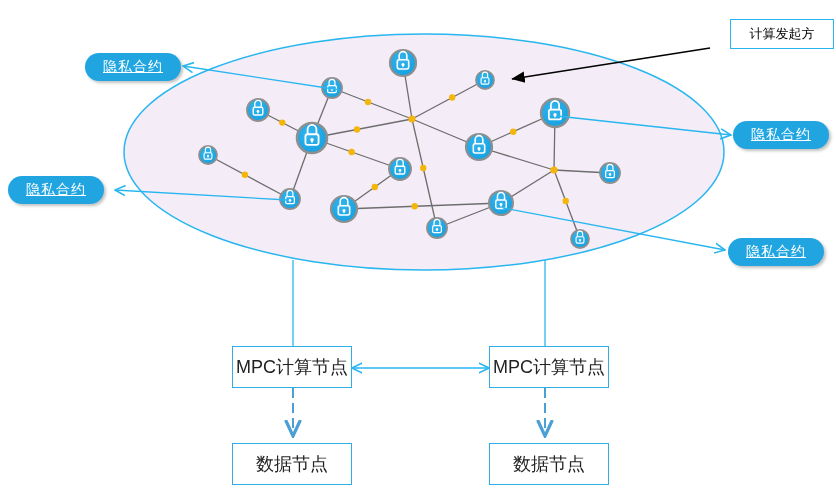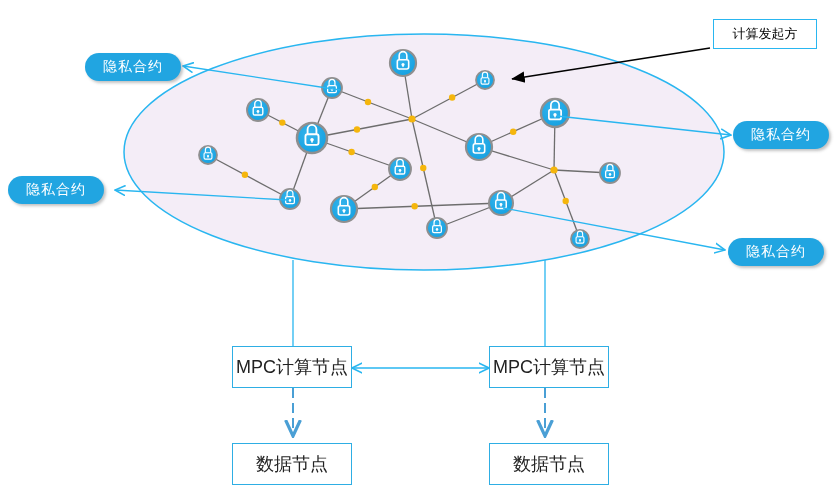--- a/index.html
+++ b/index.html
@@ -31,20 +31,21 @@
     color: #ffffff;
     border-radius: 14px;
     font-size: 14px;
     letter-spacing: 1px;
     display: flex;
     align-items: center;
     justify-content: center;
     box-shadow: 2px 2px 3px rgba(120,120,120,0.45);
     white-space: nowrap;
     box-sizing: border-box;
+    text-decoration: underline;
   }
   
   .obox {
     position: absolute;
     background: #ffffff;
     border: 1.6px solid #29b6f0;
     color: #000000;
     font-size: 13px;
     display: flex;
     align-items: center;
@@ -284,21 +285,21 @@
   </svg>
 
   <div class="pill" style="left:85px; top:53px; width:96px; height:28px;">隐私合约</div>
 
   <div class="pill" style="left:8px; top:176px; width:96px; height:28px;">隐私合约</div>
 
   <div class="pill" style="left:733px; top:121px; width:96px; height:28px;">隐私合约</div>
 
   <div class="pill" style="left:728px; top:238px; width:96px; height:28px;">隐私合约</div>
 
-  <div class="obox" style="left:713px; top:19px; width:104px; height:30px;">计算发起方</div>
+  <div class="obox" style="left:730px; top:19px; width:104px; height:30px;">计算发起方</div>
 
   <div class="obox thin" style="left:232px; top:346px; width:120px; height:42px;">MPC计算节点</div>
 
   <div class="obox thin" style="left:489px; top:346px; width:120px; height:42px;">MPC计算节点</div>
 
   <div class="obox thin" style="left:232px; top:443px; width:120px; height:42px;">数据节点</div>
 
   <div class="obox thin" style="left:489px; top:443px; width:120px; height:42px;">数据节点</div>
 
 </div>

